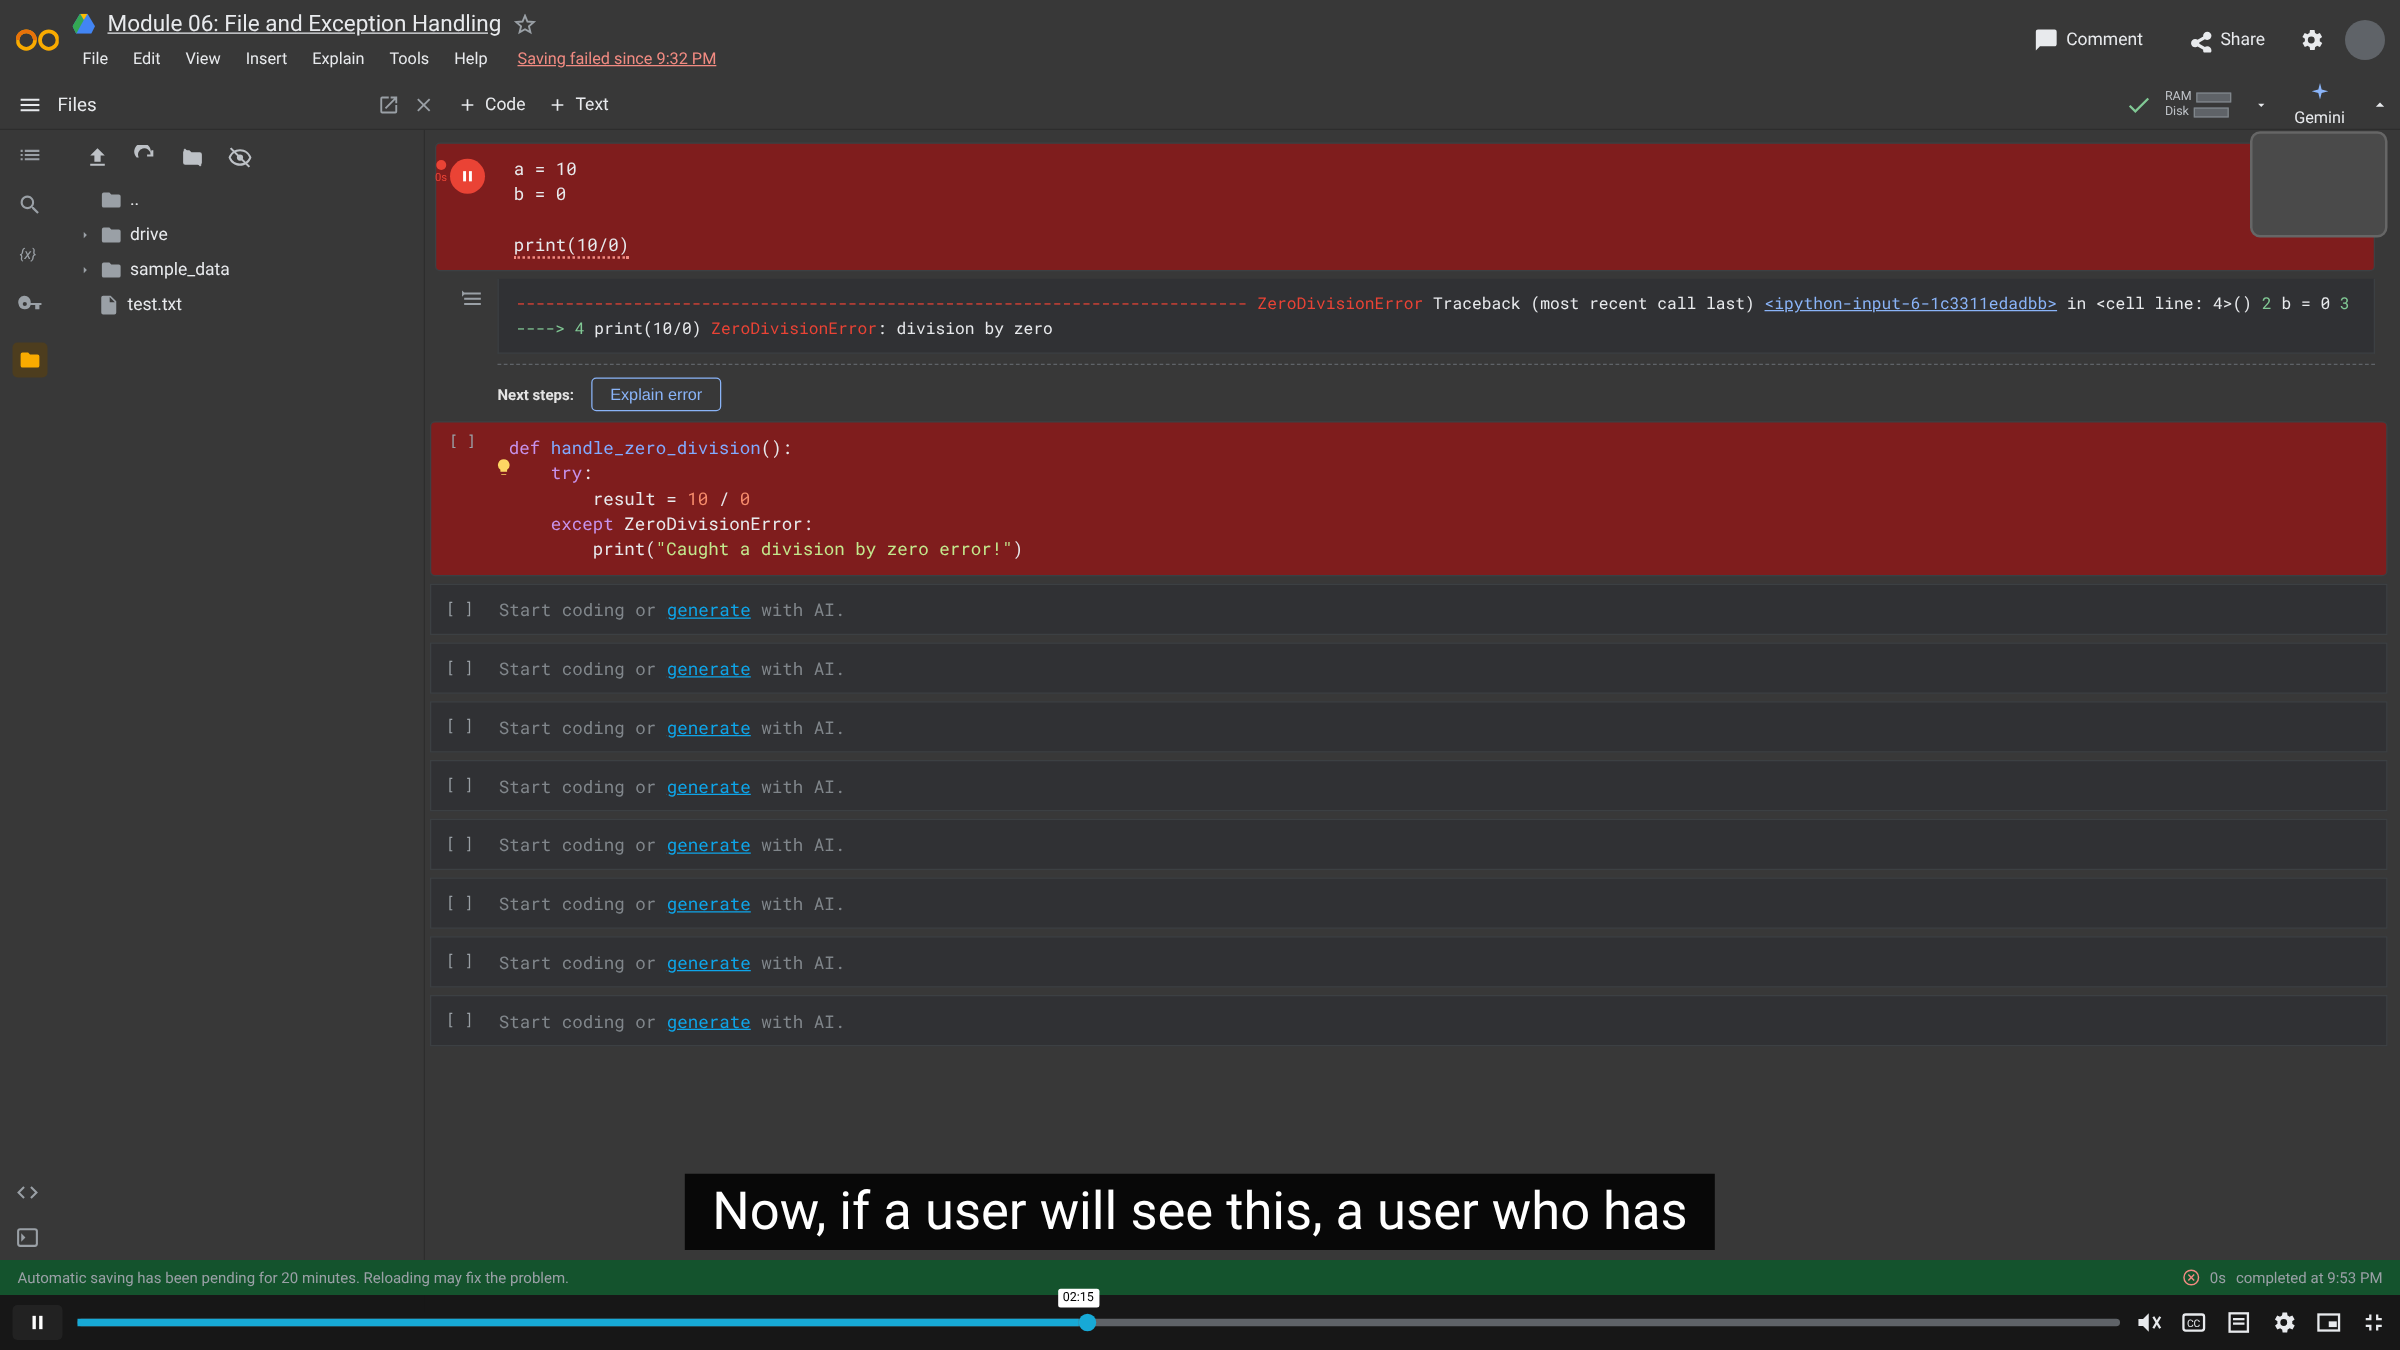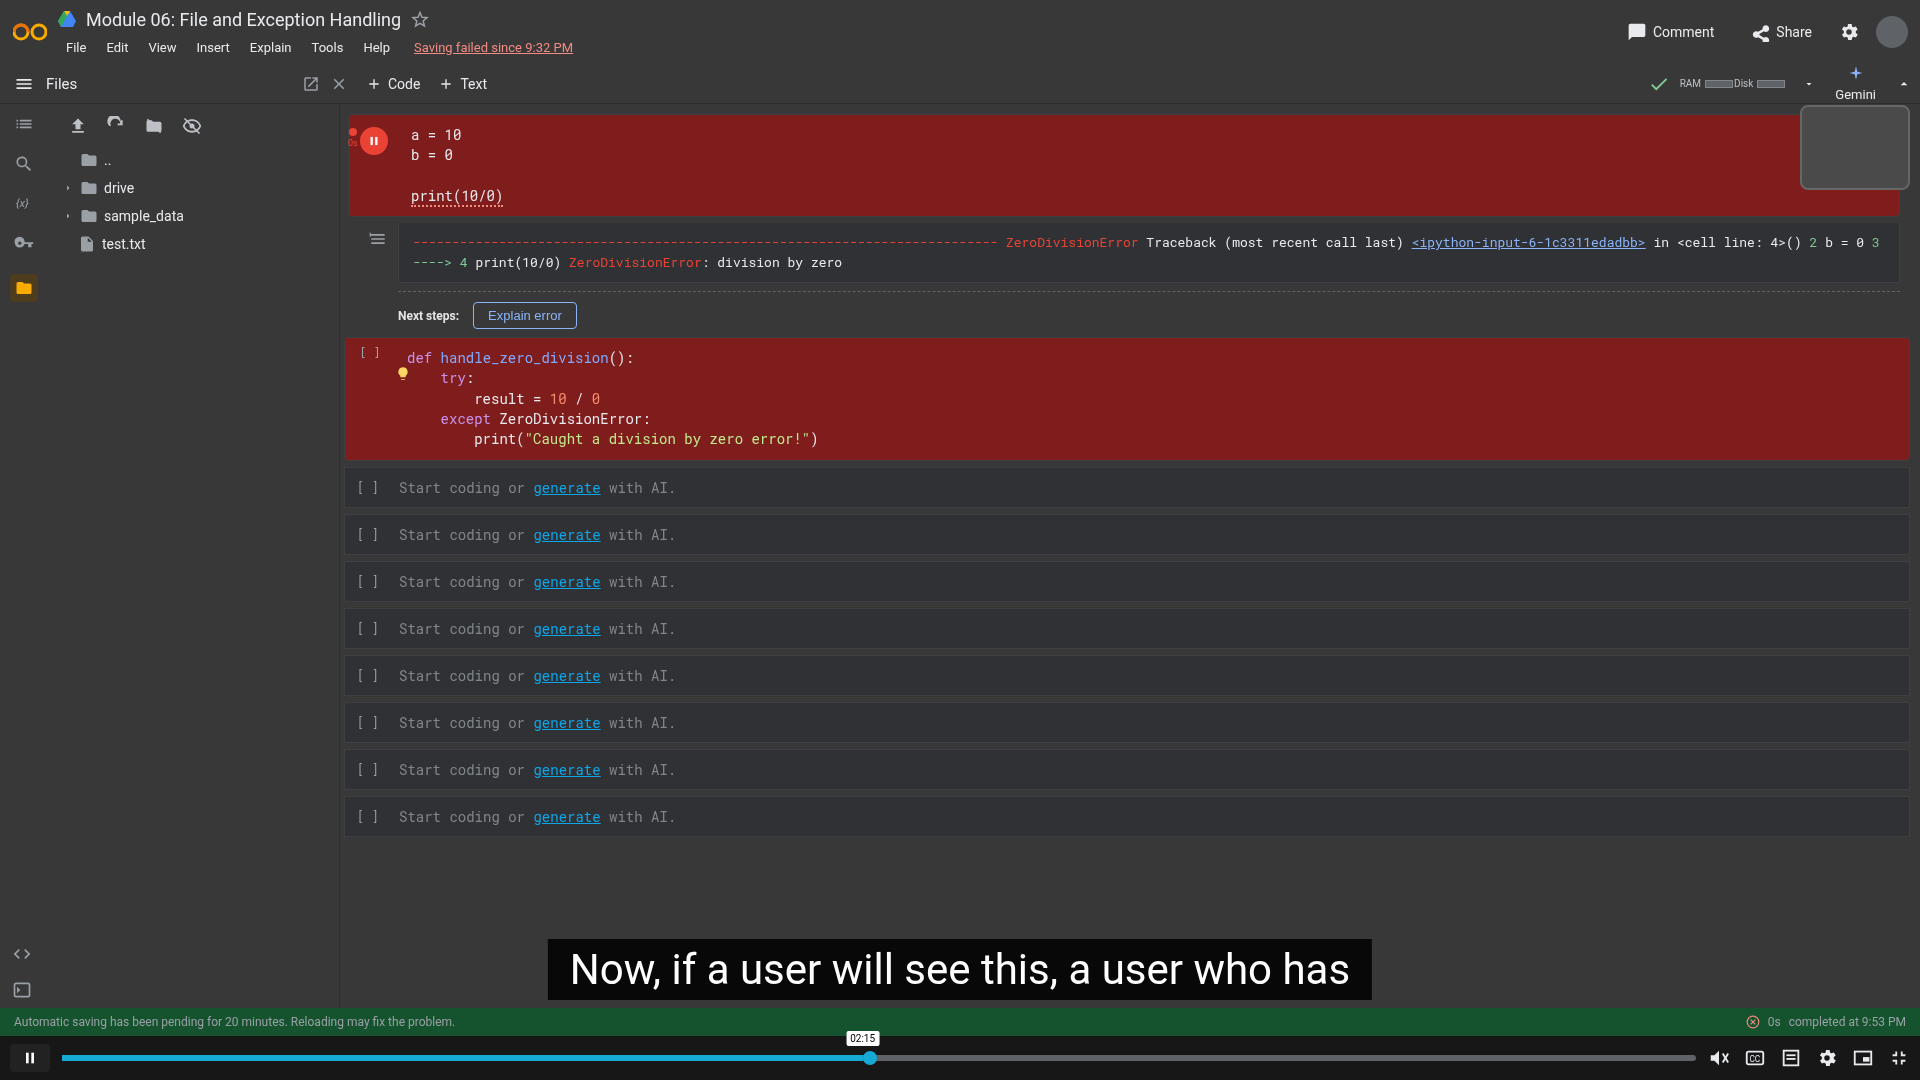--- a/index.html
+++ b/index.html
@@ -27,20 +27,21 @@
   align-items: center;
   justify-content: center;
 }
 .header-title-area { flex: 0 0 auto; }
 .doc-title-row {
   display: flex;
   align-items: center;
   gap: 10px;
   height: 24px;
   margin-top: 2px;
+  text-decoration: underline;
 }
 .doc-title { font-size: 18px; color: #e8eaed; }
 .drive-icon { width: 18px; height: 18px; display: inline-flex; }
 .star-icon { color: #9aa0a6; }
 .menubar {
   display: flex;
   gap: 4px;
   font-size: 13px;
   color: #e8eaed;
   margin-top: 4px;
@@ -89,21 +90,21 @@
   margin-left: 18px;
 }
 .toolbar-btn {
   display: flex; align-items: center; gap: 6px;
   color: #e8eaed; font-size: 14px; cursor: pointer;
 }
 .toolbar-right {
   margin-left: auto; display: flex; align-items: center; gap: 10px;
 }
 .resource-block {
-  display: flex; flex-direction: row; gap: 1px; font-size: 10px; color: #bdc1c6;
+  display: flex; flex-direction: column; gap: 1px; font-size: 10px; color: #bdc1c6;
   margin-right: 8px;
 }
 .resource-row { display: flex; align-items: center; gap: 4px; }
 .resource-bar {
   width: 28px; height: 8px; background: #5f6368; border: 1px solid #80868b;
 }
 .main {
   display: flex;
   height: calc(100% - 64px - 40px - 30px);
 }

